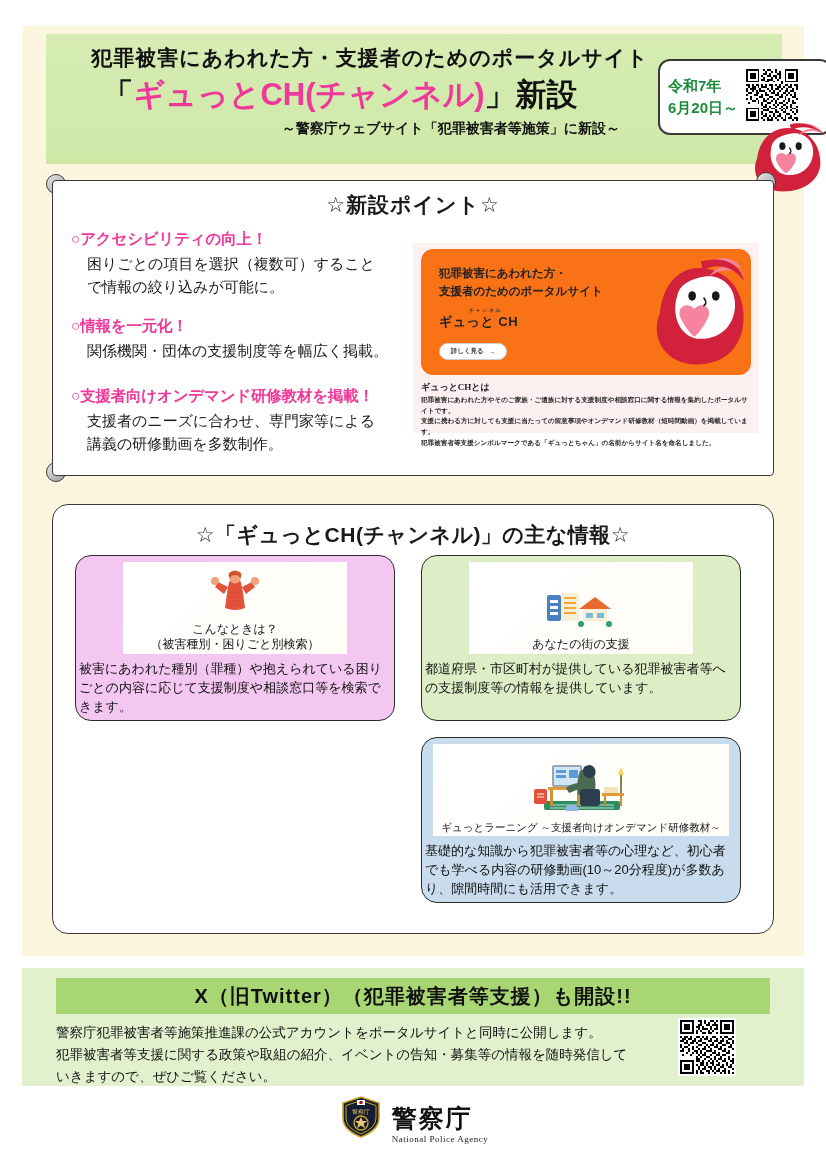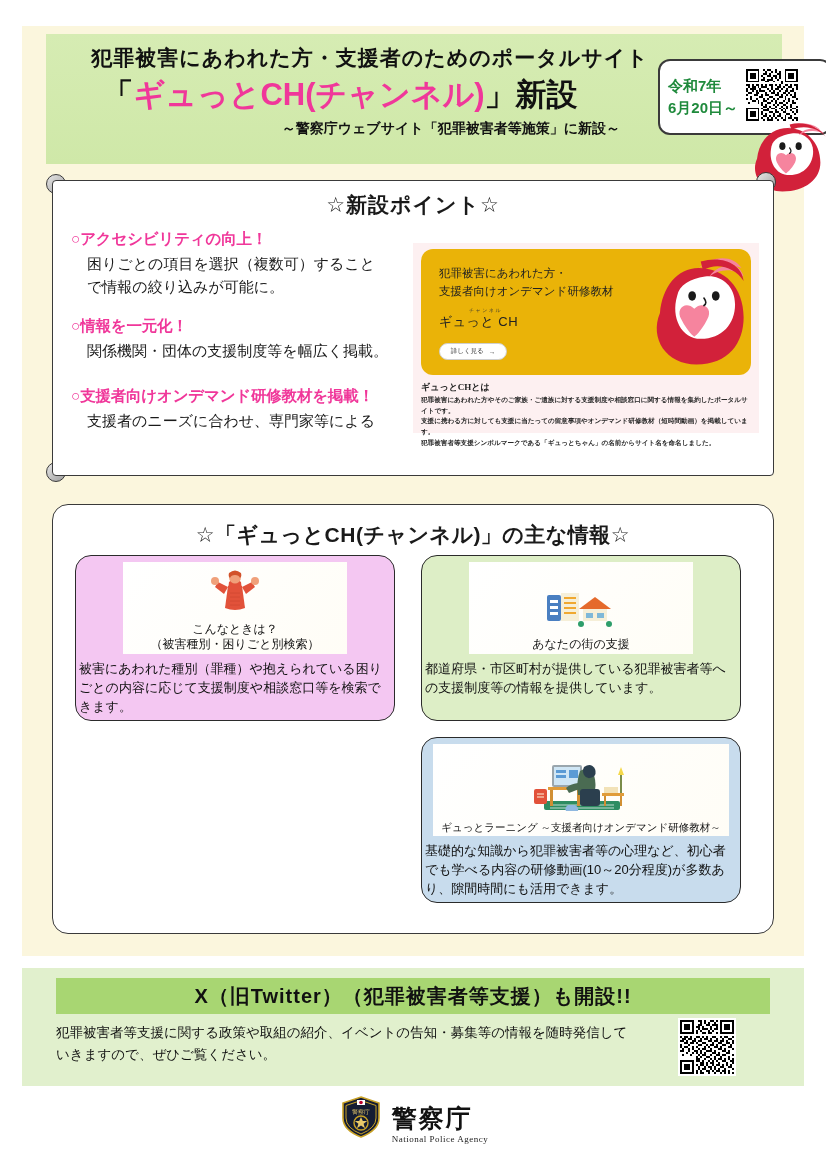--- a/index.html
+++ b/index.html
@@ -89,21 +89,21 @@
   .pt-head{ font-size:15.5px; font-weight:bold; color:#f0379a; white-space:nowrap; letter-spacing:-0.2px;}
   .pt-body{ font-size:15px; color:#1a1a1a; line-height:1.5; padding-left:16px; margin-top:3px;}
 
   
   .mock{
     position:absolute; left:360px; top:62px; width:346px; height:190px;
     background:#fdf0f1;
   }
   .mock-hero{
     position:absolute; left:8px; top:6px; width:330px; height:126px;
-    background:#eab308; border-radius:12px; overflow:hidden;
+    background:#f97316; border-radius:12px; overflow:hidden;font-weight:bold;
   }
   .mock-h-t{ position:absolute; left:18px; top:16px; font-size:11.5px; line-height:1.55; color:#222;}
   .mock-ch-ruby{ position:absolute; left:48px; top:58px; font-size:5px; color:#333; letter-spacing:1.5px;}
   .mock-ch{ position:absolute; left:18px; top:64px; font-size:13px; color:#222; letter-spacing:0.5px;}
   .mock-btn{
     position:absolute; left:18px; top:94px; width:68px; height:17px;
     border:1px solid #cfcfcf; border-radius:9px; background:#fff;
     font-size:6.5px; color:#333; display:flex; align-items:center; justify-content:center; gap:5px;
   }
   .mock-mascot{ position:absolute; right:6px; top:4px; width:110px; height:118px;}
@@ -395,28 +395,29 @@
 
   <div class="pt" style="top:135px;">
     <div class="pt-head">○情報を一元化！</div>
     <div class="pt-body">関係機関・団体の支援制度等を幅広く掲載。</div>
   </div>
 
   <div class="pt" style="top:205px;">
     <div class="pt-head">○支援者向けオンデマンド研修教材を掲載！</div>
     <div class="pt-body">
       <div>支援者のニーズに合わせ、専門家等による</div>
+      <div>講義の研修動画を多数制作。</div>
     </div>
   </div>
 
   <div class="mock">
     <div class="mock-hero">
       <div class="mock-h-t">
         <div>犯罪被害にあわれた方・</div>
-        <div>支援者向けオンデマンド研修教材</div>
+        <div>支援者のためのポータルサイト</div>
       </div>
       <div class="mock-ch-ruby">チャンネル</div>
       <div class="mock-ch">ギュっと CH</div>
       <div class="mock-btn">
         <span>詳しく見る</span>
         <span>→</span>
       </div>
       <div class="mock-mascot">
         <svg viewBox="0 0 100 110" width="110" height="118">
           <path d="M22 56 C12 80 28 104 56 104 C86 104 100 84 100 60 C100 32 82 14 58 14 C38 14 24 32 22 56 Z" fill="#d2213a"></path>
@@ -542,20 +543,21 @@
     </div>
     <div class="card-desc">基礎的な知識から犯罪被害者等の心理など、初心者でも学べる内容の研修動画(10～20分程度)が多数あり、隙間時間にも活用できます。</div>
   </div>
 </div>
 
 <div class="sec3">
   <div class="sec3-bar">
     <span>X（旧Twitter）（犯罪被害者等支援）も開設!!</span>
   </div>
   <div class="sec3-body">
+    <div>警察庁犯罪被害者等施策推進課の公式アカウントをポータルサイトと同時に公開します。</div>
     <div>犯罪被害者等支援に関する政策や取組の紹介、イベントの告知・募集等の情報を随時発信して</div>
     <div>いきますので、ぜひご覧ください。</div>
   </div>
   <div class="sec3-qr">
     <svg width="58" height="58" viewBox="0 0 29 29" shape-rendering="crispEdges">
       <rect width="29" height="29" fill="#fff"></rect>
       <g fill="#000">
         <rect x="1" y="1" width="7" height="7"></rect>
           <rect x="2" y="2" width="5" height="5" fill="#fff"></rect>
           <rect x="3" y="3" width="3" height="3"></rect>

